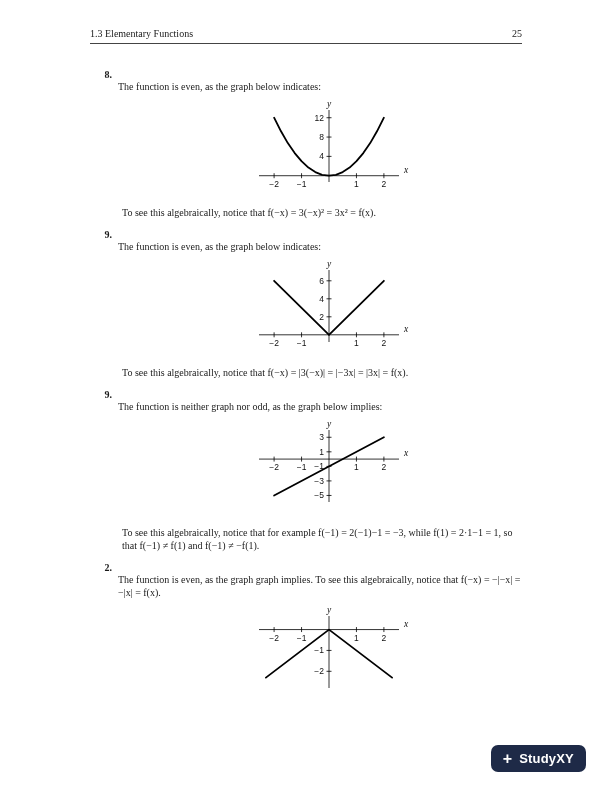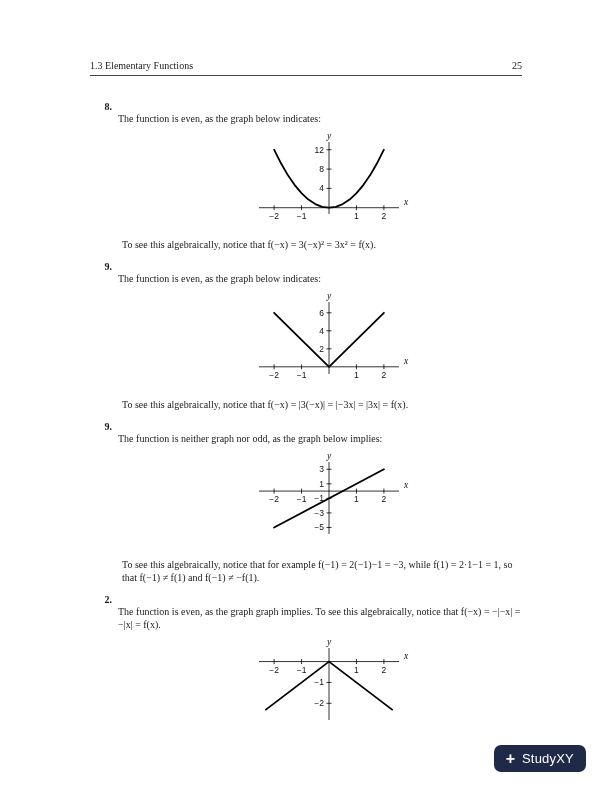--- a/index.html
+++ b/index.html
@@ -1,20 +1,20 @@
 <!DOCTYPE html>
 <html><head>
 <meta charset="utf-8">
 <style>
   html,body{margin:0;padding:0;background:#ffffff;}
   .page{
     width:612px;height:792px;position:relative;background:#fff;
     font-family:"Liberation Serif",serif;color:#1a1a1a;overflow:hidden;
   }
-  .content{padding:60px 90px 0 90px;}
+  .content{padding:28px 90px 0 90px;}
   .header{
     display:flex;justify-content:space-between;align-items:flex-end;
     font-size:10px;border-bottom:1px solid #444;padding-bottom:4px;margin-bottom:24px;
   }
   .item{display:flex;padding-left:6px;margin-bottom:9px;font-size:10px;line-height:1.3;}
   .item .num{width:16px;text-align:right;font-weight:bold;flex:0 0 16px;margin-right:6px;}
   .item .body{flex:1;}
   .stmt{margin:12px 0 3px 0;}
   .figure{text-align:center;margin:3px 0 3px 0;}
   .note{margin:3px 0 0 4px;}
@@ -25,21 +25,21 @@
   .logo{
     position:absolute;right:26px;bottom:20px;
     display:flex;align-items:center;gap:7px;
     padding:6px 12px;border-radius:7px;
     font-family:"Liberation Sans",sans-serif;
   }
   .logo .plus{
     color:#fff;font-size:16px;font-weight:bold;line-height:14px;
     display:inline-block;
   }
-  .logo .brand{color:#fff;font-size:13px;font-weight:normal;letter-spacing:.2px;}
+  .logo .brand{color:#fff;font-size:13px;font-weight:bold;letter-spacing:.2px;}
 </style>
 </head>
 <body>
 
 <div class="page">
   <div class="content">
 
     <div class="header">
       <span>1.3 Elementary Functions</span>
       <span>25</span>

